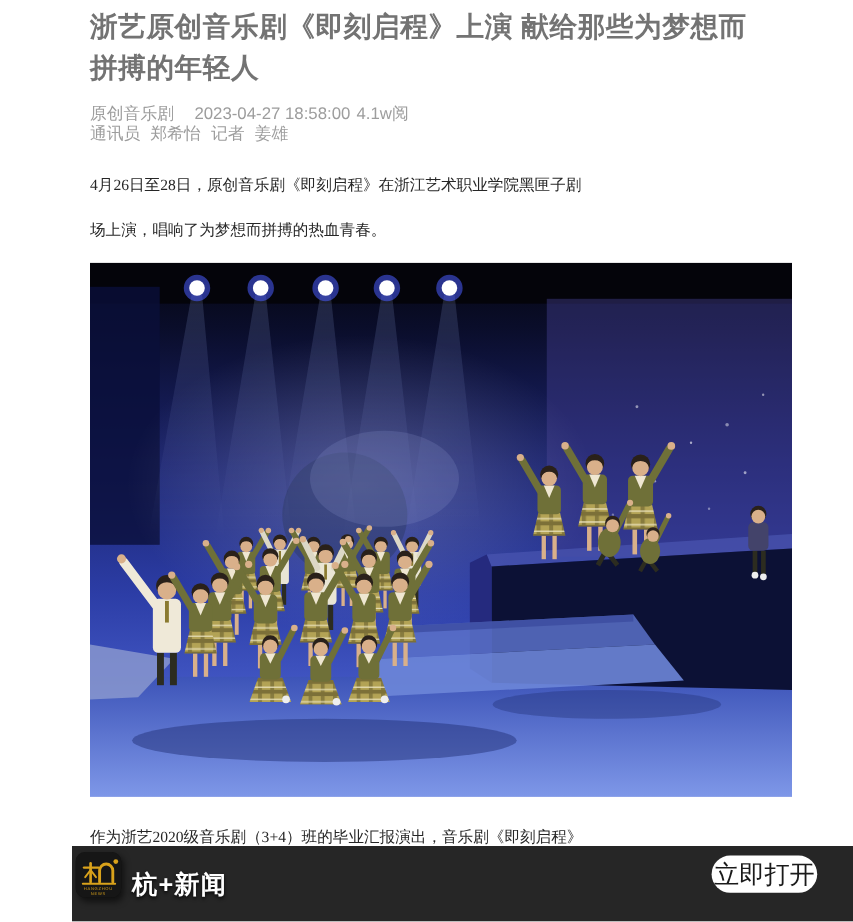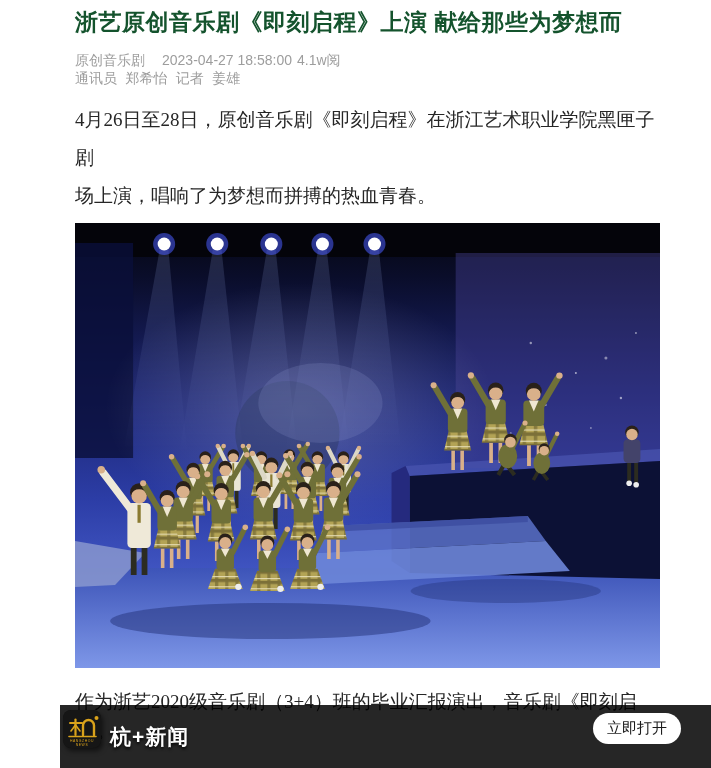--- a/index.html
+++ b/index.html
@@ -3,29 +3,29 @@
 <meta charset="utf-8">
 <style>
   html,body{margin:0;padding:0;}
   body{
     width:711px;height:768px;background:#ffffff;overflow:hidden;position:relative;
     font-family:"Liberation Sans",sans-serif;
   }
   .page{position:absolute;left:60px;top:0;width:651px;height:768px;background:#fff;}
   .content{margin-left:15px;width:585px;}
   .title{
-    margin:5px 0 0;font-size:23px;line-height:34px;font-weight:bold;color:#14532d;
+    margin:5px 0 0;font-size:23px;line-height:34px;font-weight:bold;color:#737373;
     letter-spacing:0.5px;
   }
   .title .tline{display:block;}
   .meta{margin-top:12px;font-size:14px;line-height:19px;color:#9d9d9d;}
   .meta .src{margin-right:17px;}
   .meta .time{margin-right:5px;}
   .byline{font-size:14px;line-height:19px;color:#9d9d9d;font-family:Liberation Mono, monospace;}
-  .para{font-family:"Liberation Serif","DejaVu Serif",serif;font-size:19px;color:#262626;margin:0;}
+  .para{font-family:"Liberation Serif","DejaVu Serif",serif;font-size:13px;color:#262626;margin:0;}
   .para .pline{display:block;}
   .p1{margin-top:12px;}
   .p1 .pline{line-height:38px;}
   .p2{margin-top:16px;}
   .p2 .pline{line-height:36px;}
   figure.photo{margin:8px 0 0;width:585px;height:445px;display:block;line-height:0;}
   figure.photo svg{width:585px;height:445px;display:block;}
 
   .app-bar{
     position:absolute;left:0;bottom:0;width:651px;height:63px;
@@ -36,33 +36,34 @@
     background:#141414;box-shadow:2px 3px 5px rgba(0,0,0,0.55);overflow:hidden;
   }
   .app-logo svg{width:38px;height:38px;display:block;}
   .app-name{
     position:absolute;left:50px;top:50%;transform:translateY(-50%);
     color:#ffffff;font-size:21px;font-weight:bold;letter-spacing:1px;
     text-shadow:0 2px 3px rgba(0,0,0,0.85);
   }
   .open-btn{
     position:absolute;right:30px;top:8px;width:88px;height:31px;border-radius:16px;
-    background:#ffffff;border:none;font-size:15px;color:#1a1a1a;
+    background:#ffffff;border:none;font-size:21px;color:#1a1a1a;
     font-family:"Liberation Sans",sans-serif;
     display:flex;align-items:center;justify-content:center;cursor:pointer;padding:0;
   }
 </style>
 </head>
 <body>
 
 <div class="page">
   <div class="content">
 
     <h1 class="title">
       <span class="tline">浙艺原创音乐剧《即刻启程》上演 献给那些为梦想而</span>
+      <span class="tline">拼搏的年轻人</span>
     </h1>
 
     <div class="meta">
       <span class="src">原创音乐剧</span><span class="time">2023-04-27 18:58:00</span><span>4.1w阅</span>
     </div>
     <div class="byline">通讯员 郑希怡 记者 姜雄</div>
 
     <p class="para p1">
       <span class="pline">4月26日至28日，原创音乐剧《即刻启程》在浙江艺术职业学院黑匣子剧</span>
       <span class="pline">场上演，唱响了为梦想而拼搏的热血青春。</span>

